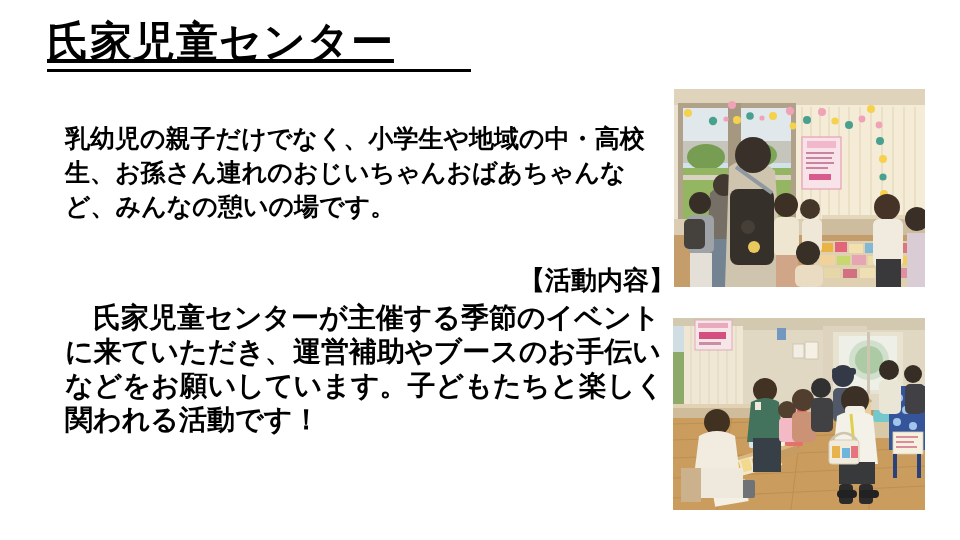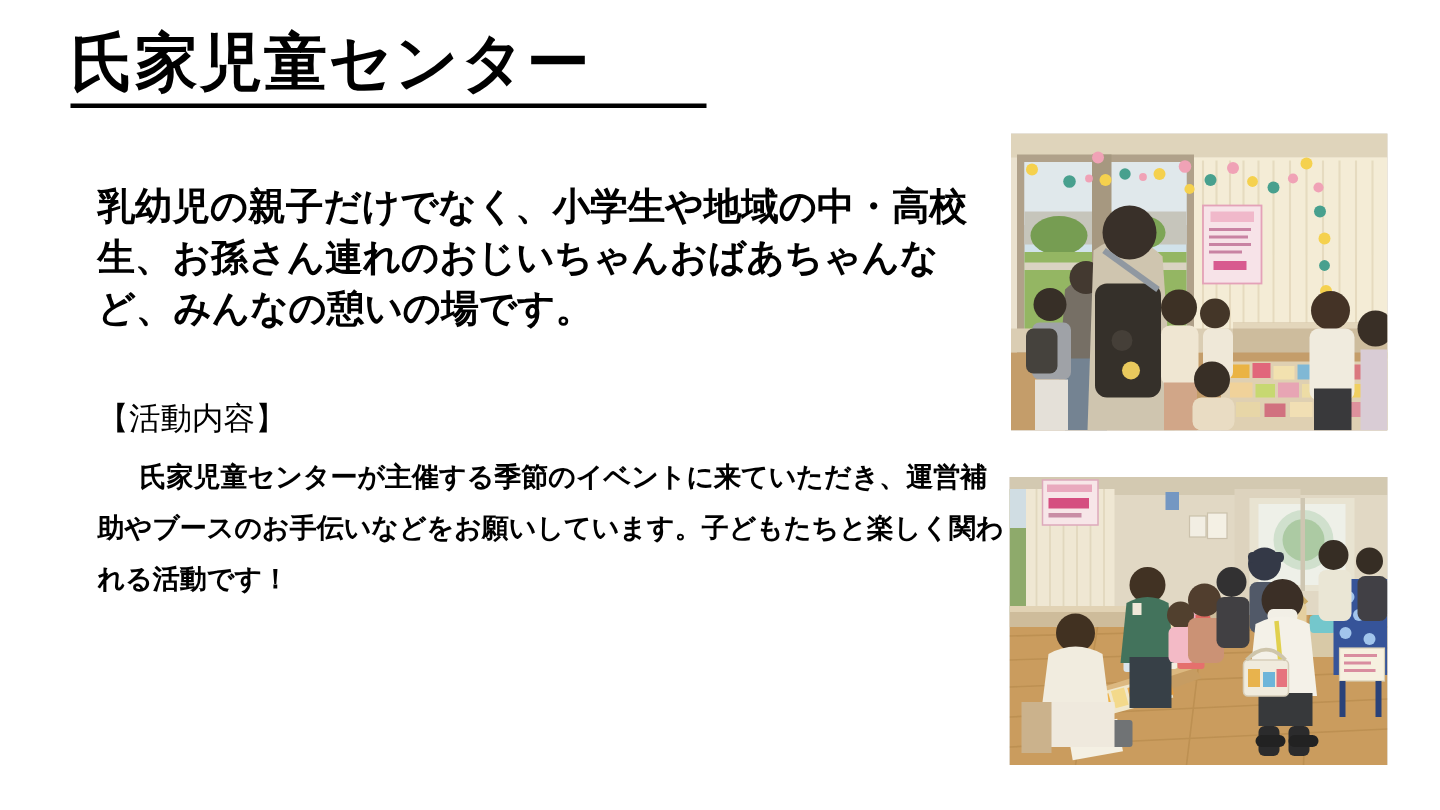--- a/index.html
+++ b/index.html
@@ -20,20 +20,21 @@
   #slide-title {
     position: absolute;
     left: 47px;
     top: 18px;
     font-size: 42px;
     font-weight: 700;
     letter-spacing: 1px;
     line-height: 1.15;
     color: #000000;
     white-space: nowrap;
+    text-decoration: underline;
   }
   #title-underline {
     position: absolute;
     left: 47px;
     top: 69px;
     width: 424px;
     height: 3px;
     background: #000000;
   }
 
@@ -47,27 +48,28 @@
     line-height: 34px;
     color: #000000;
     letter-spacing: 0px;
     margin-left: 20px;
   }
   #intro-paragraph { top: 121px; }
   #activity-section { top: 263px; }
 
   .section-heading {
     display: block;
-    font-size: 21px;
-    font-weight: 400;
+    font-size: 26px;
+    font-weight: 700;
     line-height: 34px;
+    text-align: right;
   }
   .section-body {
     display: block;
-    font-size: 18px;
+    font-size: 28px;
     font-weight: 700;
     line-height: 34px;
     text-indent: 28px;
     margin-top: 4px;
   }
 
   
   .photo {
     position: absolute;
     overflow: hidden;

